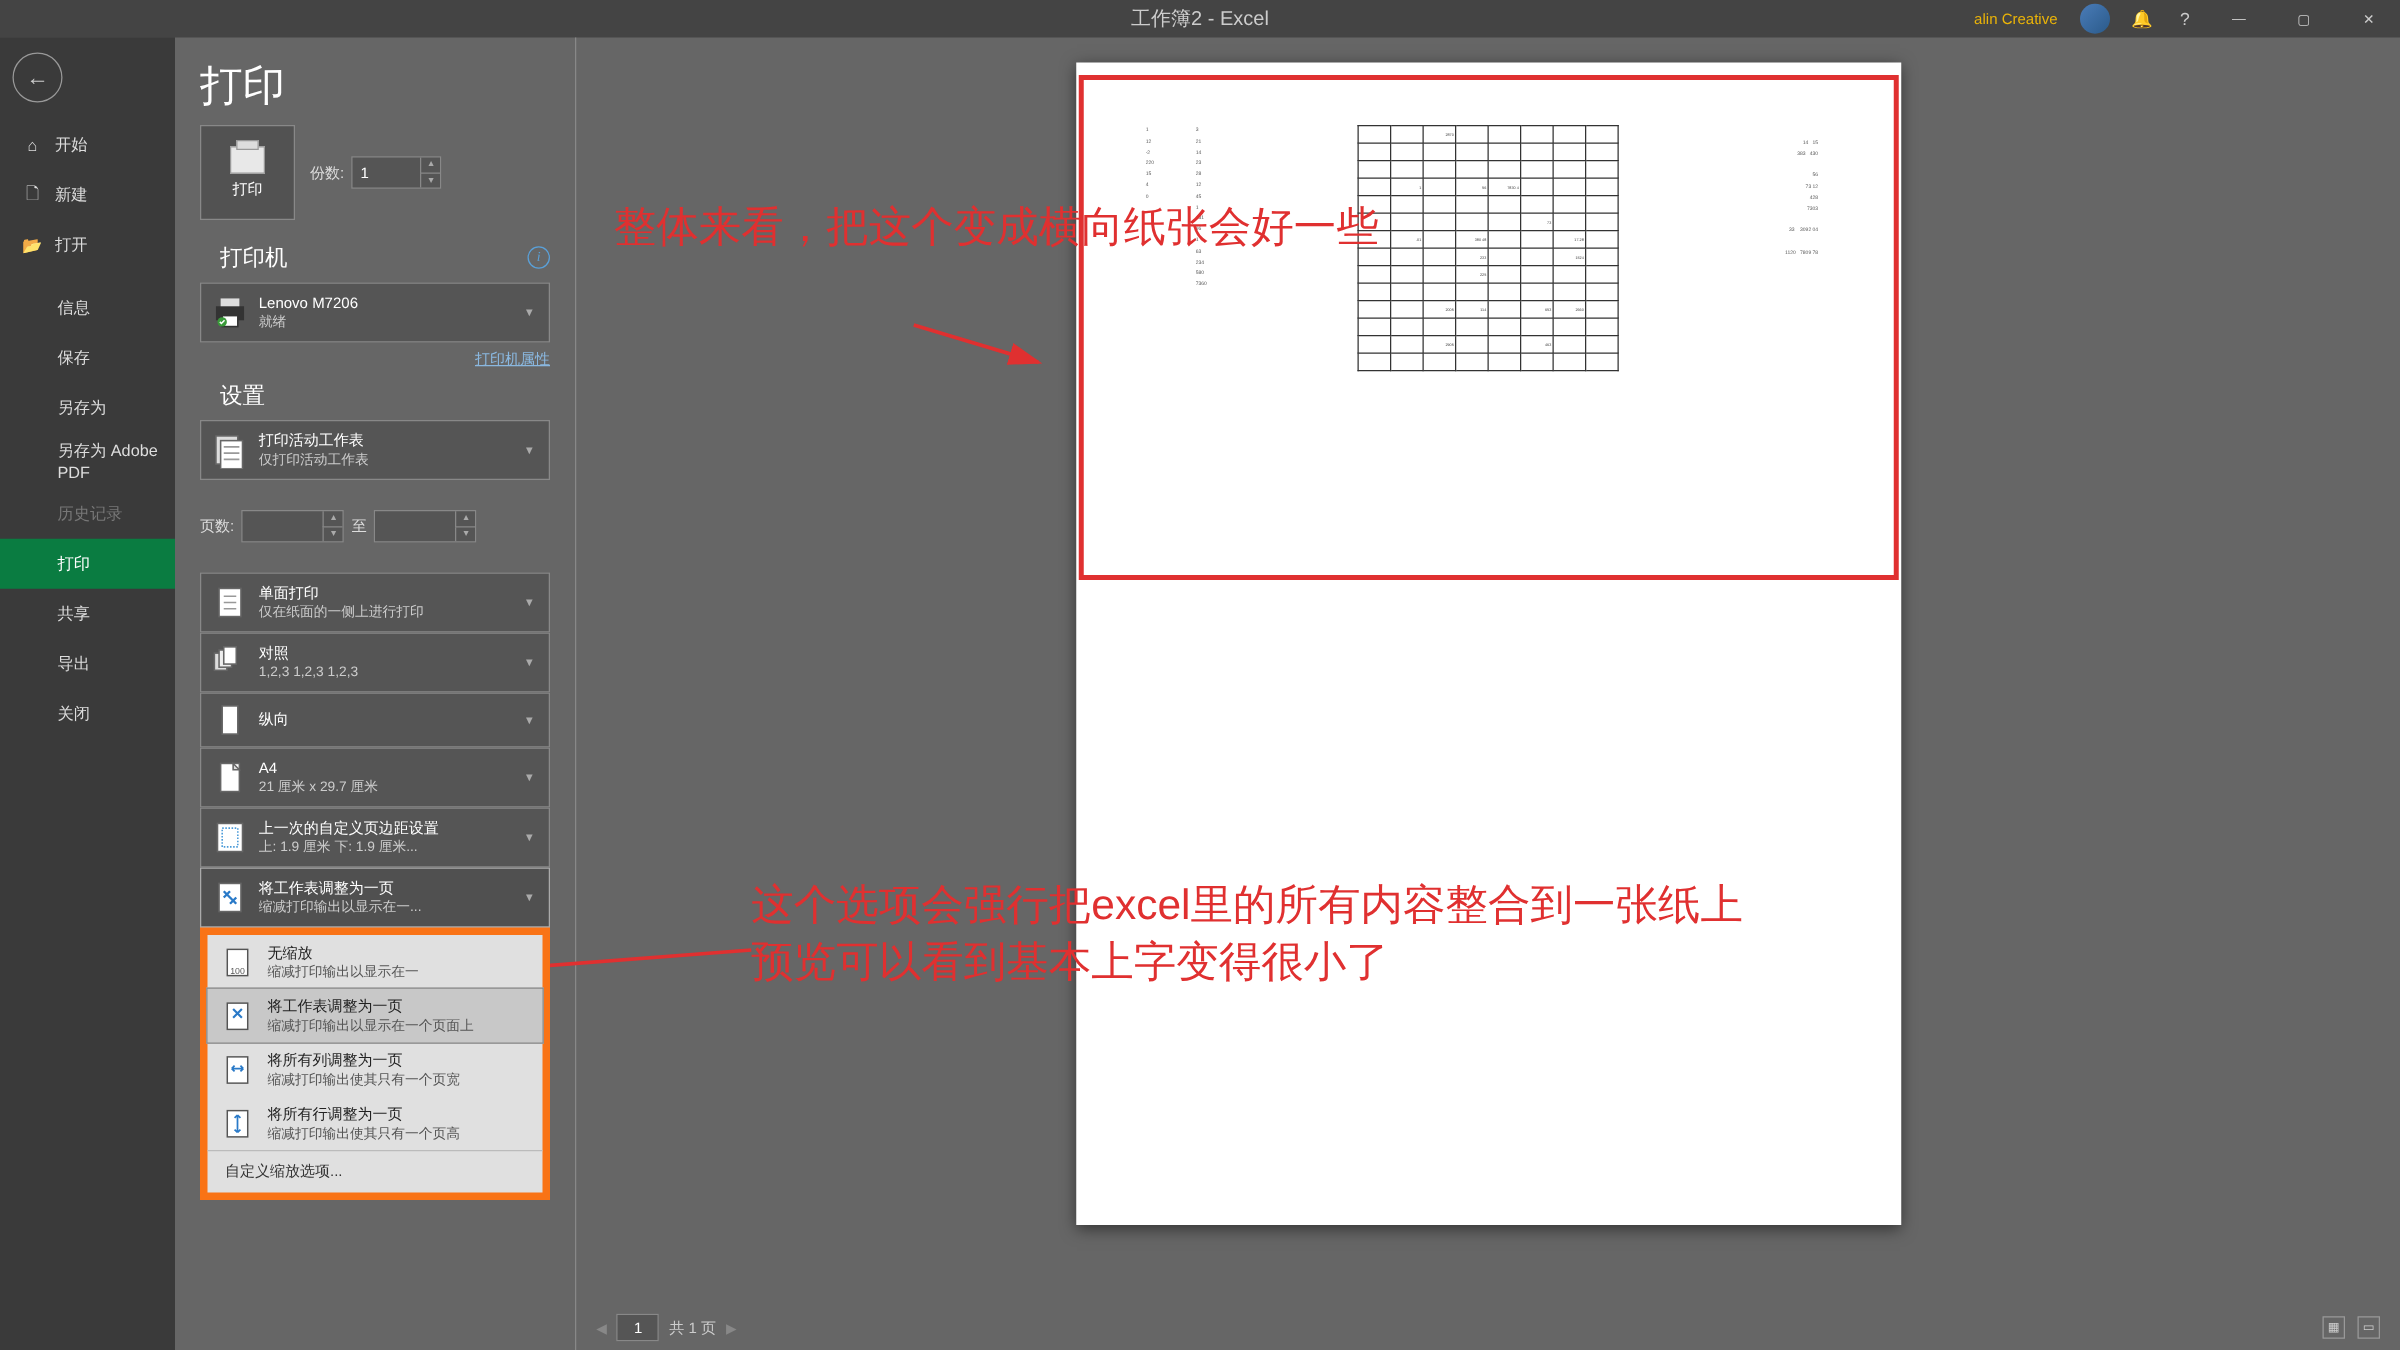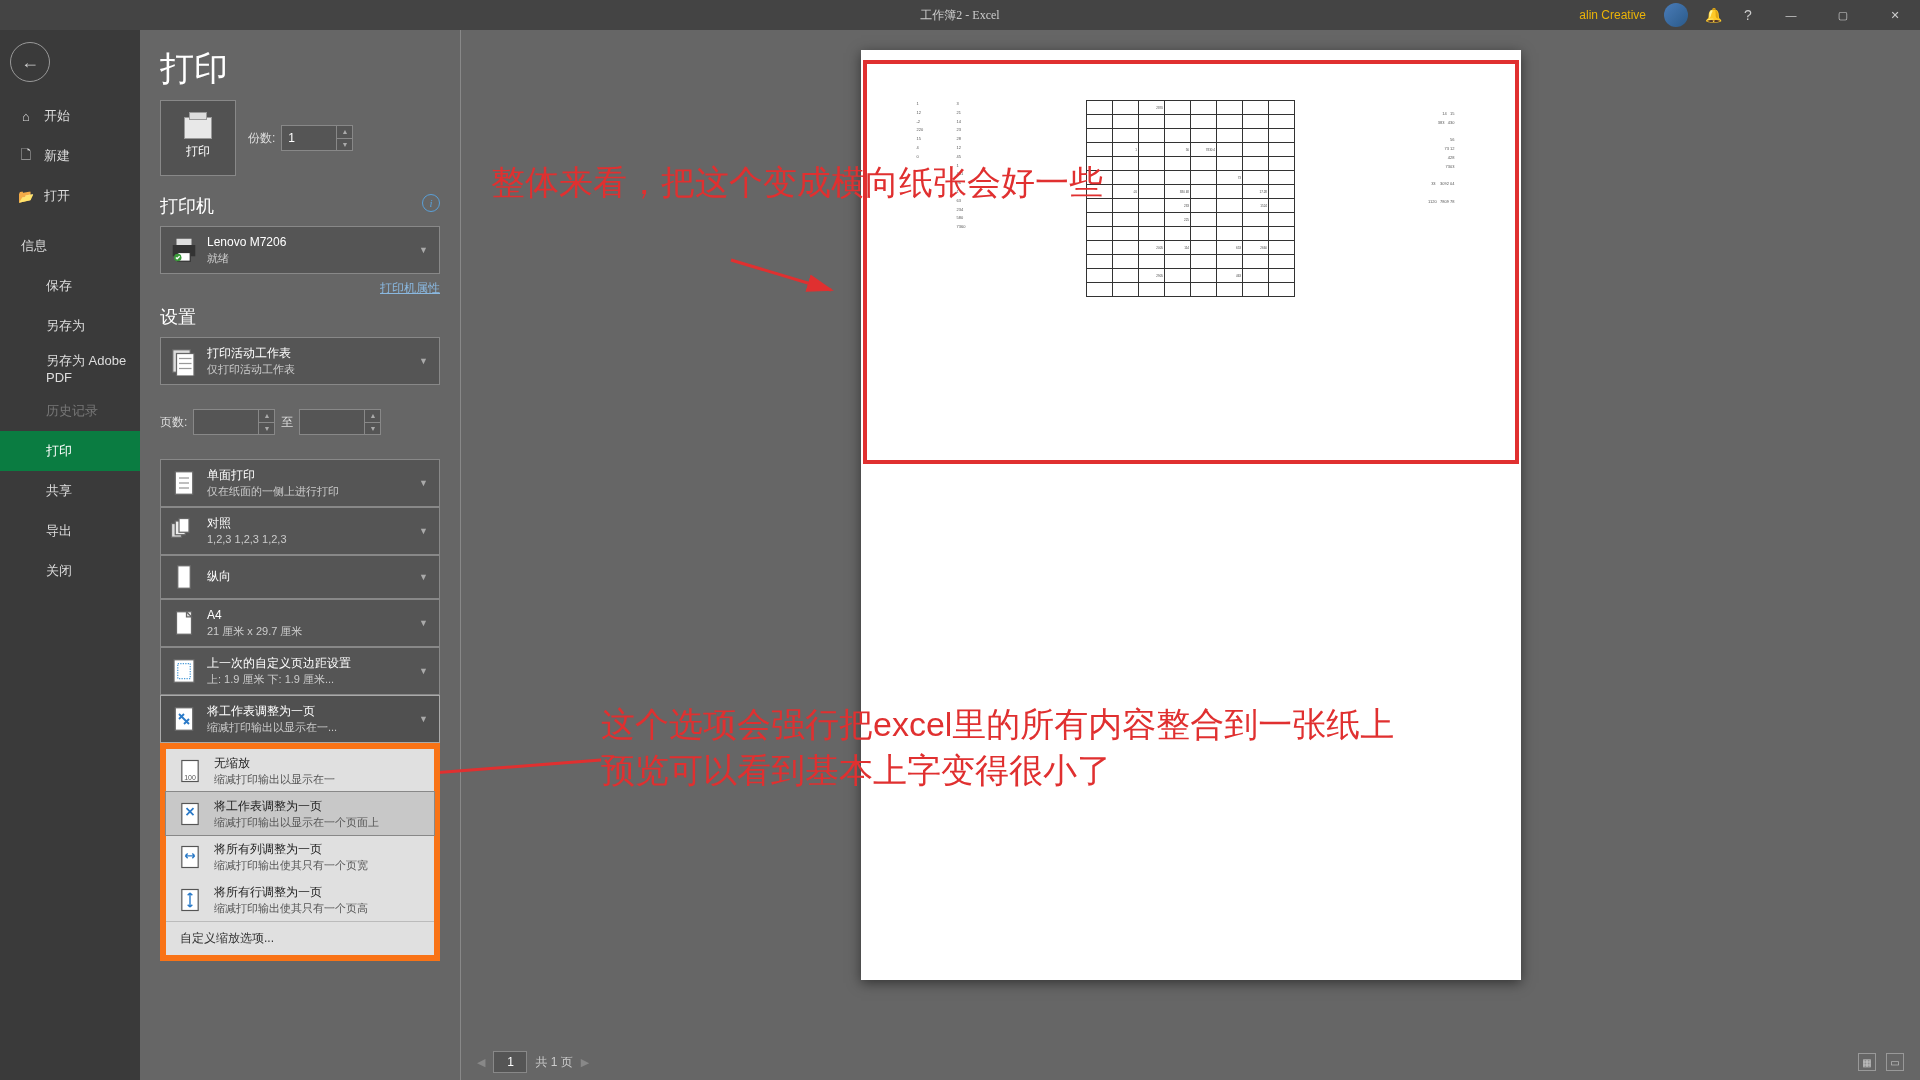--- a/index.html
+++ b/index.html
@@ -1,19 +1,19 @@
 <!DOCTYPE html>
 <html><head>
 <meta charset="utf-8">
 <style>
 * { margin: 0; padding: 0; box-sizing: border-box; font-family: "Microsoft YaHei", "Segoe UI", sans-serif; }
 body { background: #444; color: #fff; width: 1920px; height: 1080px; overflow: hidden; position: relative; }
 
 .titlebar { height: 30px; background: #444; display: flex; align-items: center; position: relative; }
-.titlebar-title { position: absolute; left: 50%; transform: translateX(-50%); font-size: 12px; color: #ccc; font-family: Liberation Serif, serif; }
+.titlebar-title { position: absolute; left: 50%; transform: translateX(-50%); font-size: 16px; color: #ccc; }
 .titlebar-right { position: absolute; right: 8px; display: flex; align-items: center; gap: 18px; }
 .titlebar-user { font-size: 12px; color: #eab308; }
 .avatar { width: 24px; height: 24px; border-radius: 50%; background: linear-gradient(135deg,#4a7cb8,#2a5a8a); display: inline-block; }
 .titlebar-icon { width: 16px; height: 16px; color: #ccc; cursor: pointer; display: flex; align-items: center; justify-content: center; font-size: 14px; }
 .win-btn { width: 34px; height: 30px; display: flex; align-items: center; justify-content: center; color: #ccc; font-size: 11px; }
 
 .main { display: flex; height: 1050px; }
 
 .left-nav { width: 140px; background: #3a3a3a; display: flex; flex-direction: column; padding-top: 12px; }
 .back-btn { width: 40px; height: 40px; margin-left: 10px; margin-bottom: 14px; display: flex; align-items: center; justify-content: center; border: 1.5px solid #999; border-radius: 50%; color: #ccc; font-size: 18px; }
@@ -31,21 +31,21 @@
 .print-btn-icon { width: 28px; height: 22px; background: #e8e8e8; border: 1px solid #999; position: relative; }
 .print-btn-icon::before { content: ""; position: absolute; top: -6px; left: 4px; right: 4px; height: 6px; background: #ddd; border: 1px solid #999; }
 .print-btn-label { font-size: 12px; color: #fff; }
 .copies-row { display: flex; align-items: center; gap: 6px; }
 .copies-label { font-size: 12px; color: #ddd; }
 .spinner { width: 72px; height: 26px; background: #555; border: 1px solid #888; display: flex; align-items: center; padding: 0 6px; font-size: 12px; color: #fff; position: relative; }
 .spinner .arrows { position: absolute; right: 0; top: 0; bottom: 0; width: 16px; display: flex; flex-direction: column; }
 .spinner .arrows div { flex: 1; border-left: 1px solid #888; display: flex; align-items: center; justify-content: center; font-size: 7px; color: #aaa; }
 .spinner .arrows div:first-child { border-bottom: 1px solid #888; }
 
-.section-title { font-size: 18px; font-weight: 300; color: #fff; margin: 8px 0 8px 0; display: flex; justify-content: space-between; }
+.section-title { font-size: 18px; font-weight: 300; color: #fff; margin: 8px 0 8px 16px; display: flex; align-items: center; justify-content: space-between; }
 .info-icon { width: 18px; height: 18px; border: 1.5px solid #5aa0d8; border-radius: 50%; color: #5aa0d8; font-size: 11px; display: flex; align-items: center; justify-content: center; font-style: italic; font-family: serif; }
 
 .dropdown { width: 100%; background: #555; border: 1px solid #888; display: flex; align-items: center; padding: 6px 8px; cursor: pointer; position: relative; min-height: 38px; }
 .dropdown.tall { min-height: 48px; }
 .dropdown .dd-icon { width: 30px; height: 30px; margin-right: 8px; display: flex; align-items: center; justify-content: center; flex-shrink: 0; }
 .dropdown .dd-text { flex: 1; min-width: 0; }
 .dropdown .dd-title { font-size: 12px; color: #fff; line-height: 1.3; }
 .dropdown .dd-sub { font-size: 11px; color: #ccc; line-height: 1.3; white-space: nowrap; overflow: hidden; text-overflow: ellipsis; }
 .dropdown .dd-arrow { width: 12px; color: #aaa; font-size: 9px; }
 .dropdown.selected { background: #505050; border: 1px solid #aaa; }
@@ -116,21 +116,21 @@
         <span>开始</span>
       </div>
     <div class="nav-item">
         <span class="icon">🗋</span>
         <span>新建</span>
       </div>
     <div class="nav-item">
         <span class="icon">📂</span>
         <span>打开</span>
       </div>
-    <div class="nav-item" style="margin-top:10px;padding-left:21px">
+    <div class="nav-item" style="margin-top:10px;padding-left:46px">
         <span>信息</span>
       </div>
     <div class="nav-item" style="padding-left:46px">
         <span>保存</span>
       </div>
     <div class="nav-item" style="padding-left:46px">
         <span>另存为</span>
       </div>
     <div class="nav-item" style="padding-left:46px;height:auto;padding-top:6px;padding-bottom:6px">
         <span>另存为 Adobe PDF</span>

